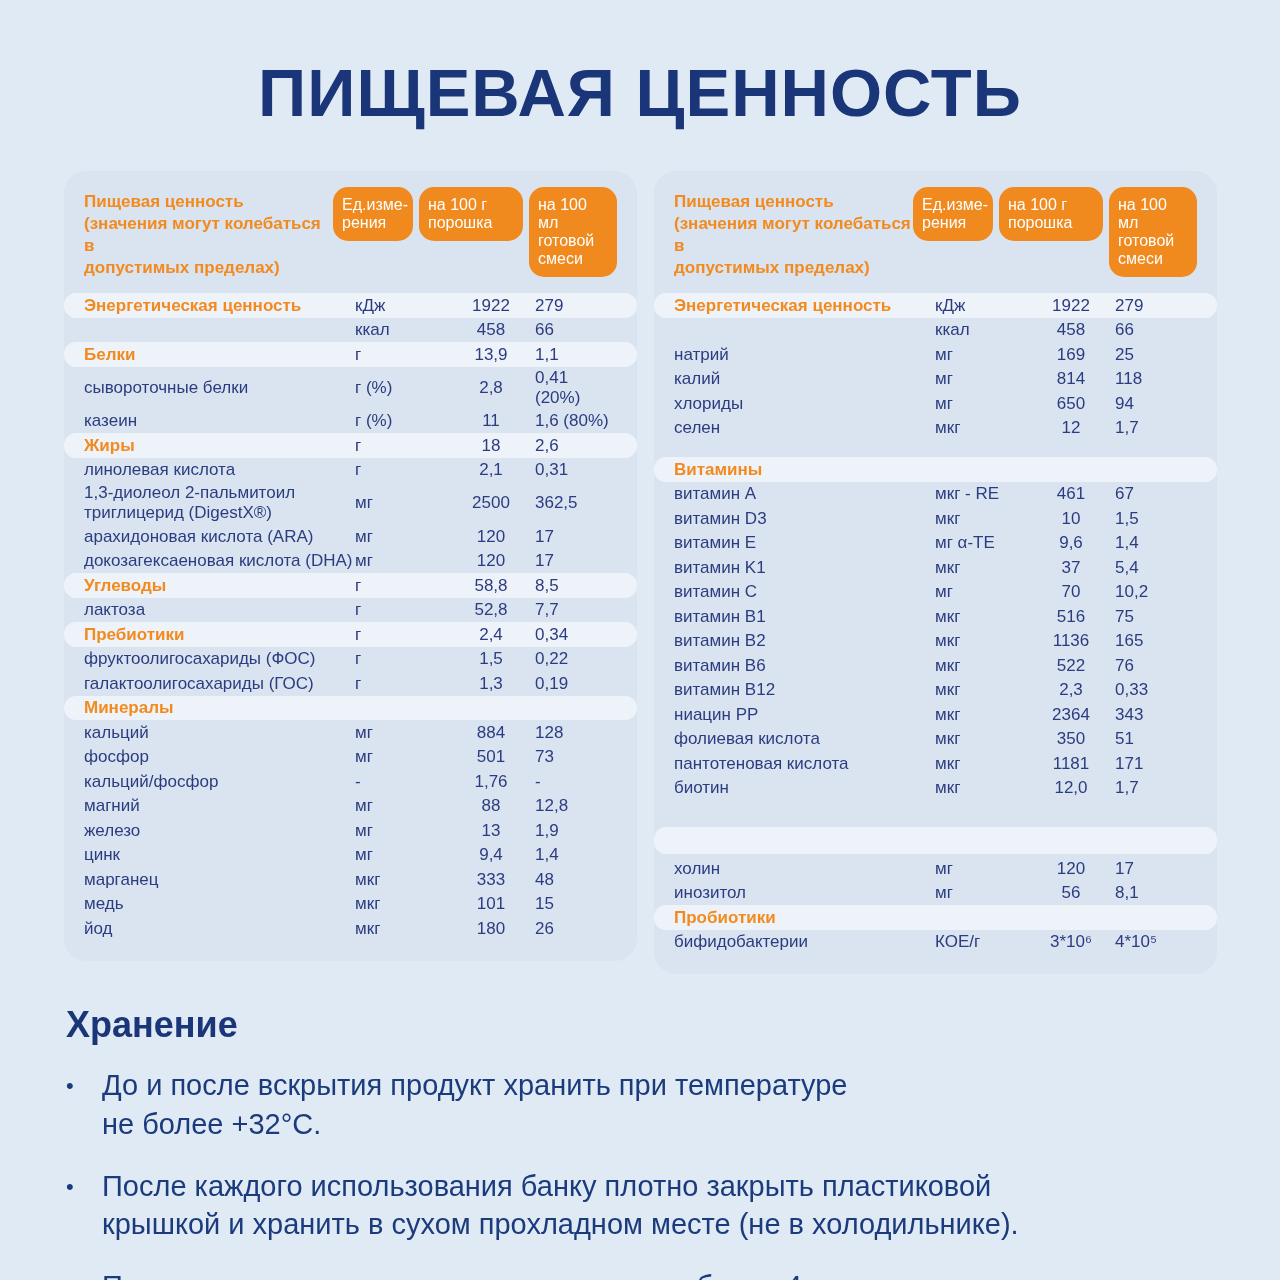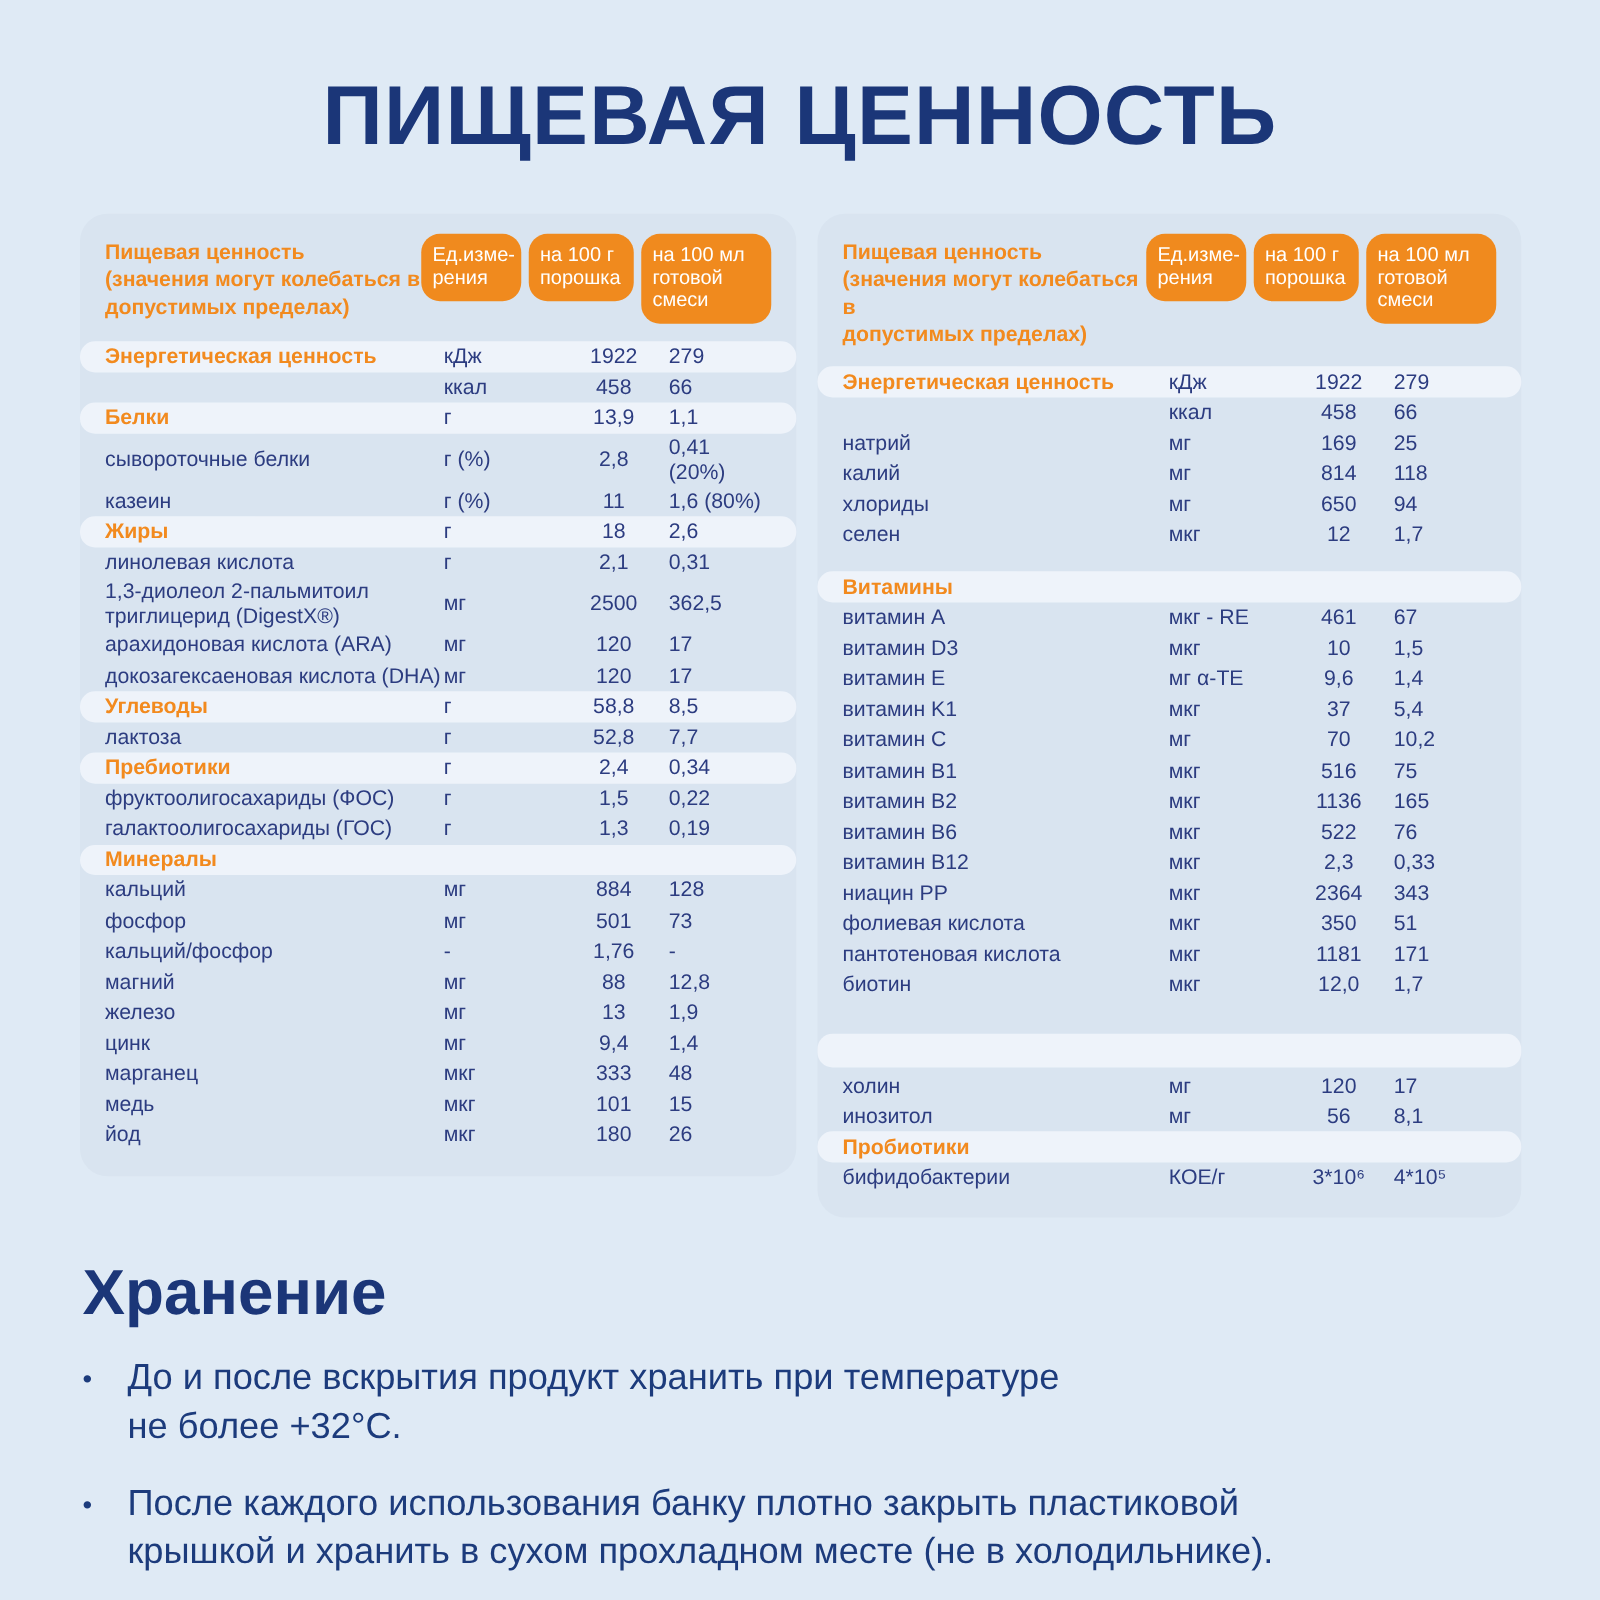--- a/index.html
+++ b/index.html
@@ -52,22 +52,22 @@
     background:#f08a1e;
     color:#ffffff;
     border-radius:15px;
     padding:9px 9px;
     font-size:16px;
     line-height:1.13;
     white-space:pre-line;
     box-sizing:border-box;
   }
   .badge-unit{width:80px;}
-  .badge-powder{width:84px;}
-  .badge-mix{width:104px;}
+  .badge-powder{width:104px;}
+  .badge-mix{width:88px;}
   .trow{
     display:flex;
     align-items:center;
     min-height:22.5px;
     padding:1px 20px;
     margin:0 -20px;
     border-radius:12px;
   }
   .cell{font-size:17px;line-height:20px;color:#2c3c80;}
   .cell-label{flex:1;white-space:pre-line;}
@@ -77,21 +77,21 @@
   .trow.section{background:#eef3fa;}
   .trow.section .cell-label{color:#f28a1e;font-weight:bold;}
   .trow.gap{min-height:15px;}
   .trow.gapstrip{background:#eef3fa;min-height:25px;margin-top:10px;margin-bottom:2px;}
   .storage{
     margin:30px 64px 0 66px;
     color:#1c3b7c;
   }
   .storage-heading{
     margin:0 0 20px 0;
-    font-size:51px;
+    font-size:36px;
     font-weight:bold;
     color:#1b3678;
   }
   .storage-list{
     list-style:none;
     margin:0;padding:0;
     display:flex;
     flex-direction:column;
     gap:24px;
   }

